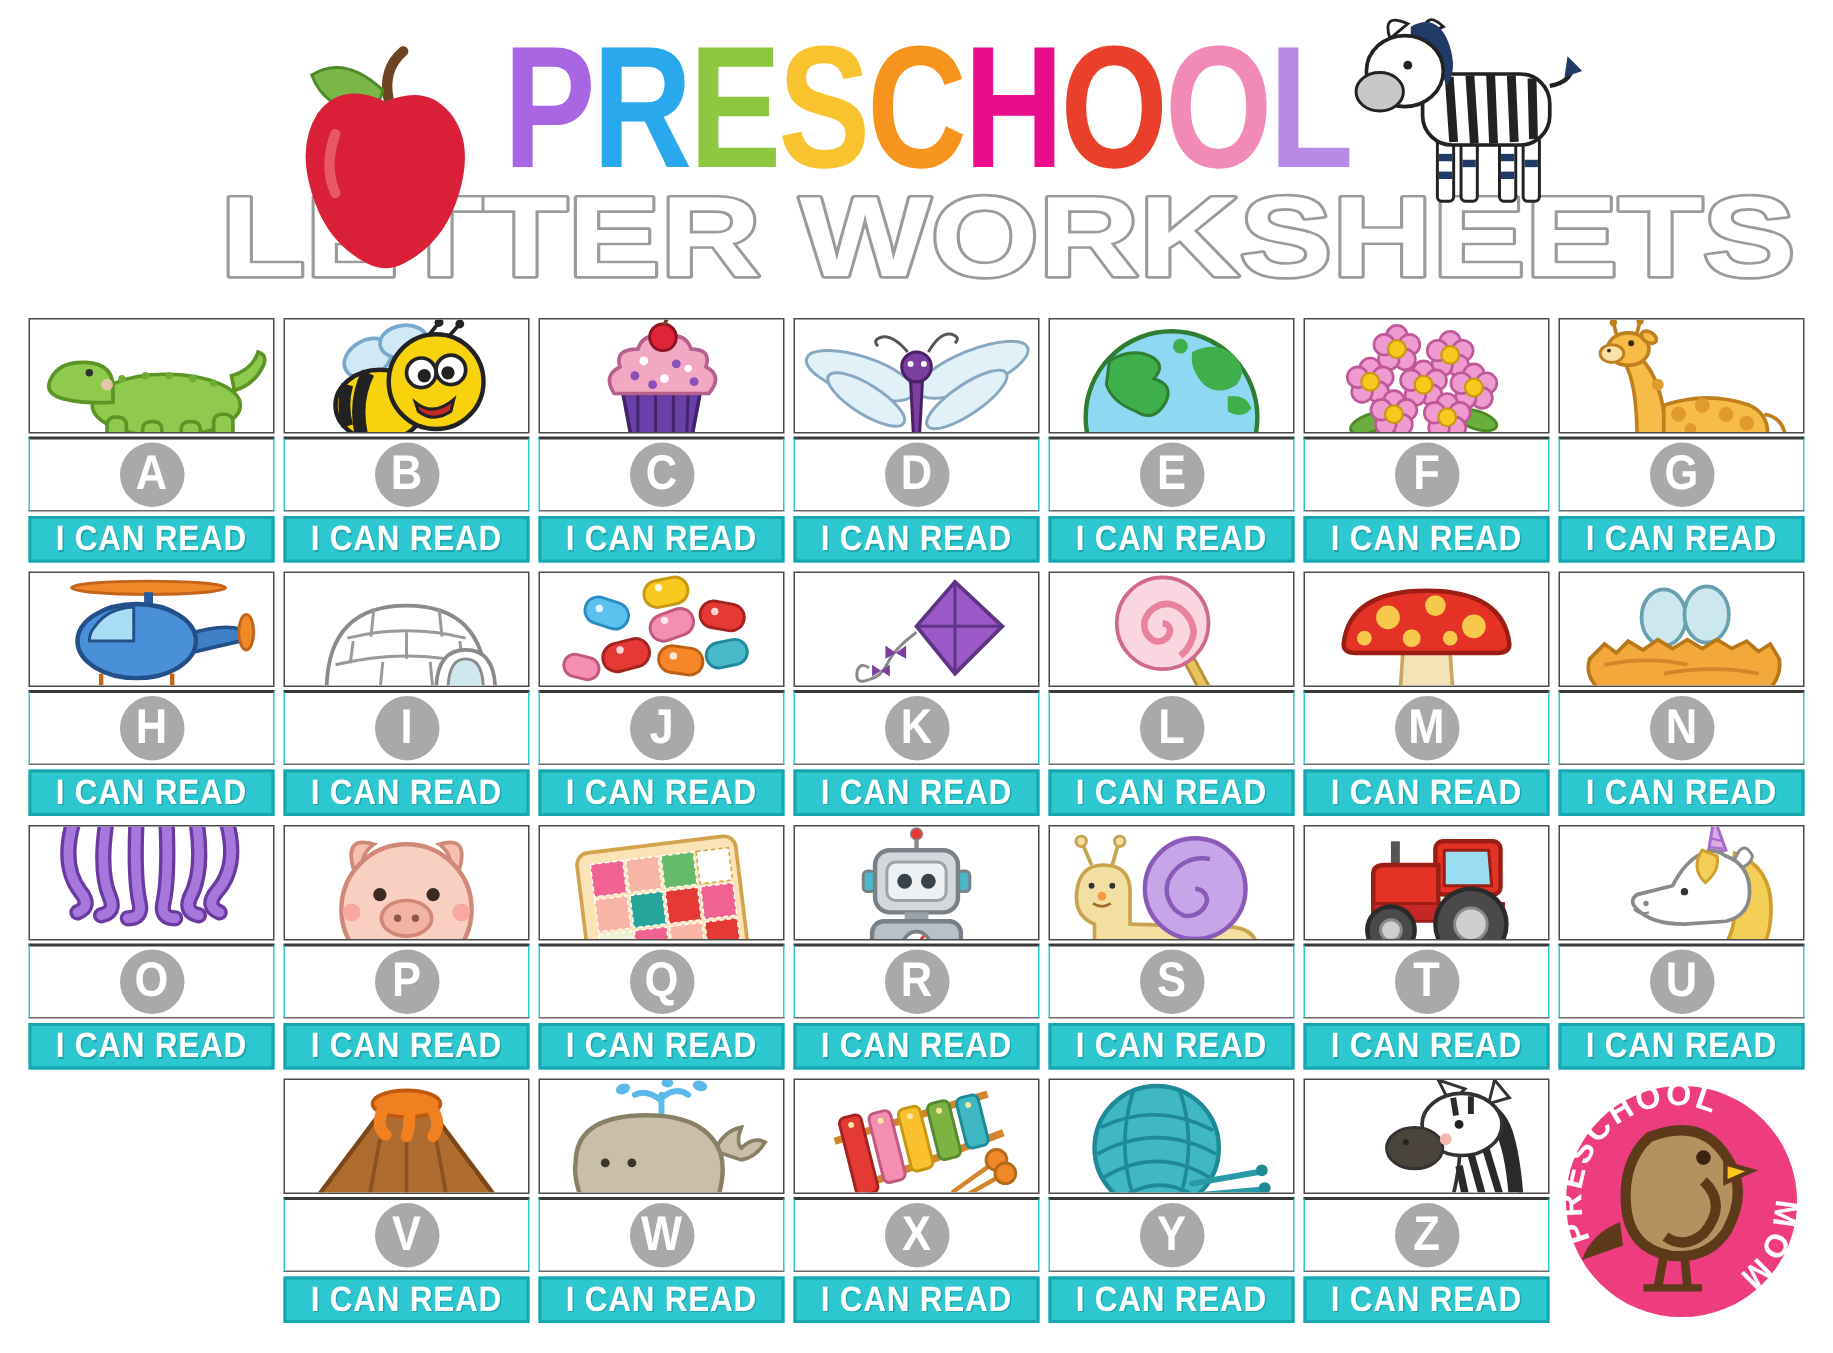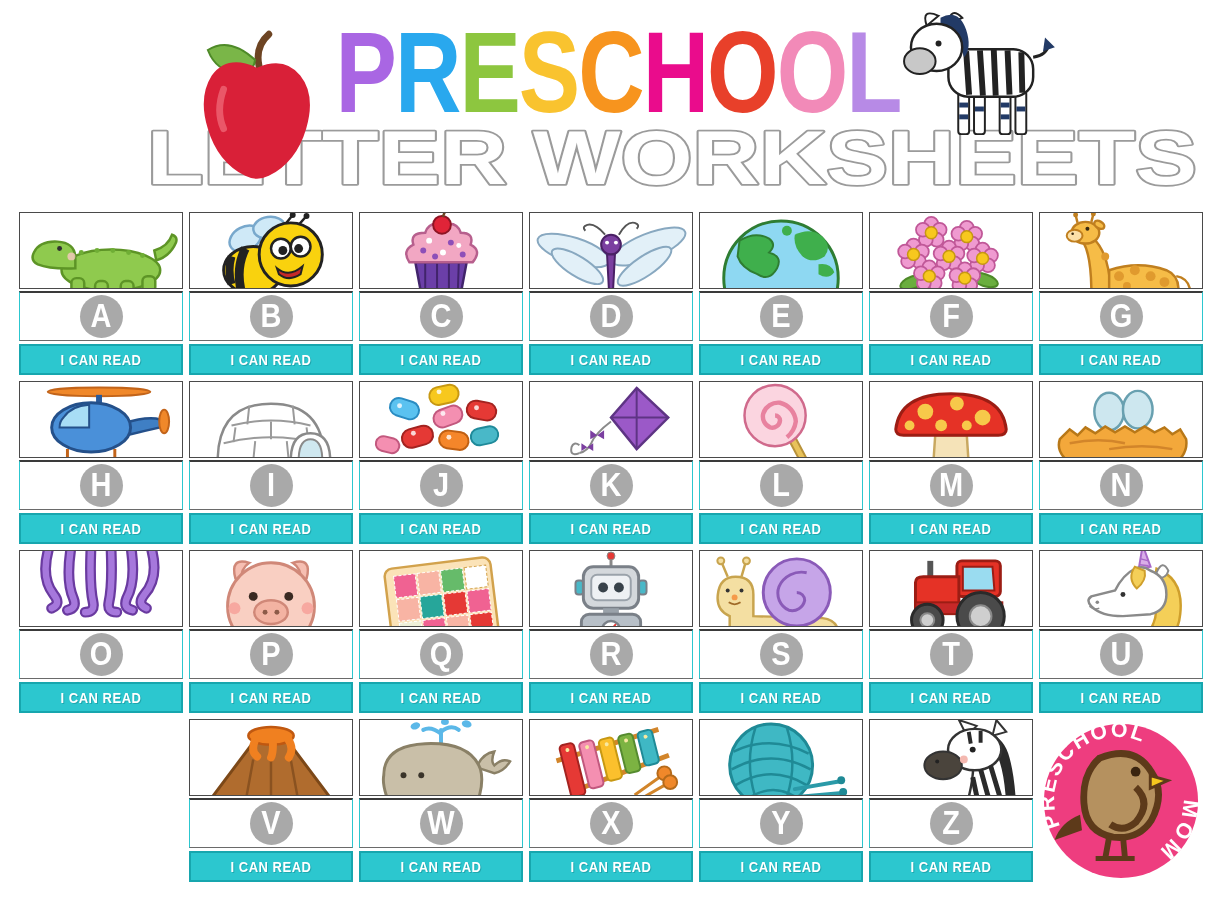--- a/index.html
+++ b/index.html
@@ -22,21 +22,21 @@
   .img-box svg{display:block;width:100%;height:100%;}
   .letter-strip{box-sizing:border-box;height:50px;margin-top:2px;background:#fff;
         border-left:1.5px solid var(--teal,#2cc7cf);border-right:1.5px solid var(--teal,#2cc7cf);
         border-top:2px solid #3a3a3a;border-bottom:1.5px solid #6a6a6a;
         display:flex;align-items:center;justify-content:center;}
   .letter-badge{width:43px;height:43px;border-radius:50%;background:var(--badge,#a9a9a9);
         color:#fff;font-weight:bold;font-size:29px;display:flex;align-items:center;justify-content:center;}
   .letter-badge span{display:block;transform:scaleY(1.12);}
   .banner{box-sizing:border-box;height:31px;margin-top:3px;background:var(--teal,#2cc7cf);
         border:2px solid var(--teal-dark,#17a6ae);color:#fff;display:flex;align-items:center;
-        justify-content:center;font-weight:bold;font-size:13px;letter-spacing:.5px;
+        justify-content:center;font-weight:bold;font-size:21px;letter-spacing:.5px;
         text-shadow:1px 1px 0 rgba(0,90,95,.30);}
   .banner span{display:block;transform:scaleY(1.12);white-space:nowrap;}
   .logo-cell{display:flex;align-items:center;justify-content:center;}
   .logo-cell svg{width:160px;height:160px;}
 </style>
 </head>
 <body>
 
 <div class="page">
   <div class="header">

